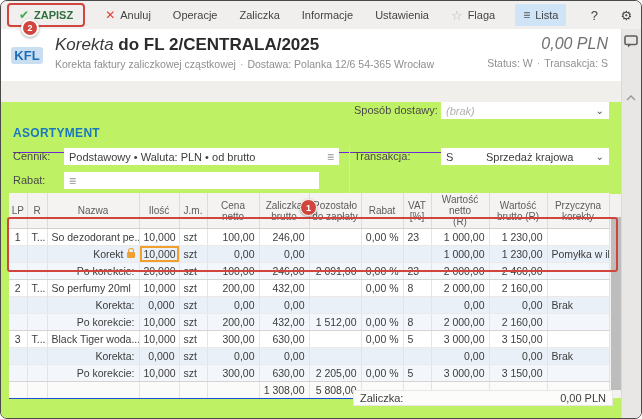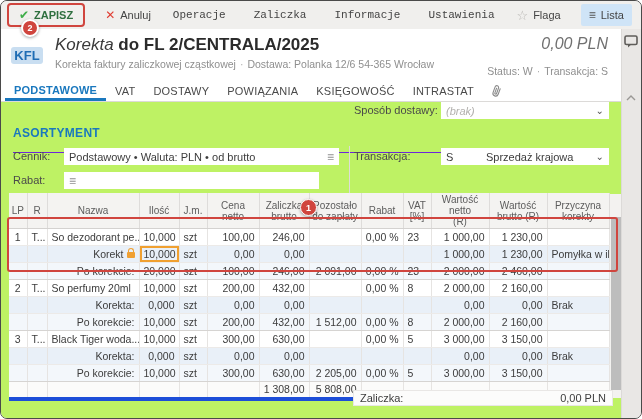--- a/index.html
+++ b/index.html
@@ -10,21 +10,21 @@
   .titlebar{position:absolute;top:0;left:0;right:0;height:28px;background:#f0efed;
     display:flex;align-items:center;gap:16px;padding-left:4px;font-size:11px;color:#444;}
   .tb-btn{display:flex;align-items:center;gap:5px;background:none;border:none;
     font:inherit;color:#444;cursor:pointer;padding:3px 4px;white-space:nowrap;}
   .ann-save{position:relative;border:2px solid #d0453e;border-radius:4px;padding:0 6px;margin-left:2px;}
   .ann-save .tb-btn{font-weight:bold;color:#2f6f3f;}
   .ic-check{color:#3fae49;font-weight:bold;font-size:12px;}
   .ic-x{color:#e03c31;font-weight:bold;font-size:12px;}
   .ic-star{color:#b9b7b4;font-size:13px;}
   .ic-menu{color:#555;font-size:12px;}
-  .tb-menus{display:flex;gap:24px;font-family:Liberation Mono, monospace;}
+  .tb-menus{display:flex;gap:18px;}
   .tb-menus .tb-btn{padding:3px 2px;}
   .lista{background:#cfe4f7;border-radius:2px;padding:4px 8px;}
   .tb-right{margin-left:auto;display:flex;gap:8px;padding-right:10px;color:#555;}
   .tb-right .tb-btn{font-size:13px;width:24px;justify-content:center;}
   .ann-badge{position:absolute;z-index:60;width:14px;height:14px;background:#d0453e;
     border:2px solid #fff;border-radius:50%;color:#fff;font-size:9px;font-weight:bold;
     display:flex;align-items:center;justify-content:center;box-shadow:0 1px 3px rgba(0,0,0,.35);}
   .badge2{left:12px;bottom:-12px;}
   
   .header{position:absolute;top:28px;left:0;right:19px;height:52px;background:#fff;}
@@ -32,21 +32,21 @@
     color:#1f6db4;font-weight:bold;font-size:13px;border-radius:3px;
     display:flex;align-items:center;justify-content:center;}
   .title-block{position:absolute;left:54px;top:6px;}
   .doc-title{font-size:17px;color:#2b2b2b;}
   .doc-title .t-prefix{font-style:italic;font-weight:normal;color:#3a3a3a;}
   .doc-title .t-number{font-weight:600;}
   .doc-subtitle{font-size:10.5px;color:#8f8f8f;margin-top:3px;}
   .doc-subtitle .sep{margin:0 4px;color:#b0b0b0;}
   .header-right{position:absolute;right:14px;top:6px;text-align:right;}
   .amount{font-size:16px;font-style:italic;color:#707070;}
-  .status-line{font-size:10.5px;color:#8f8f8f;margin-top:12px;}
+  .status-line{font-size:10.5px;color:#8f8f8f;margin-top:4px;}
   .status-line .sep{margin:0 4px;color:#b0b0b0;}
   
   .tabbar{position:absolute;top:80px;left:0;right:19px;height:20px;background:#fff;
     border-bottom:1px solid #dcdad8;display:flex;align-items:stretch;padding-left:4px;font-size:11px;}
   .tab{display:flex;align-items:center;padding:0 9px;color:#4a4a4a;cursor:pointer;letter-spacing:.2px;}
   .tab.active{color:#1a78be;font-weight:bold;border-bottom:3px solid #1a78be;}
   .tab-clip{display:flex;align-items:center;padding:0 8px;}
   
   .content{position:absolute;top:101px;left:0;right:19px;bottom:0;background:#bef264;}
   .frow-label{position:absolute;font-size:11px;color:#4a4a4a;}
@@ -64,21 +64,21 @@
   .grid-wrap{position:absolute;left:8px;top:91px;}
   table{table-layout:fixed;width:600px;border-collapse:collapse;font-size:10.5px;background:#fff;}
   th{height:24px;background:#f4f3f1;color:#5c5c5c;font-weight:normal;font-size:10px;
     border-right:1px solid #dedcda;border-bottom:1px solid #d4d2d0;
     white-space:pre-line;line-height:1.1;text-align:center;padding:1px 2px;vertical-align:middle;}
   td{height:17px;padding:0 4px;border-right:1px solid #e6e4e2;border-bottom:1px solid #eceae8;
     white-space:nowrap;overflow:hidden;color:#3c3c3c;box-sizing:border-box;}
   tr.row-main td{background:#fff;}
   tr.row-korekta td{background:#e9f0f8;}
   tr.row-pokorekcie td{background:#f3f7fb;border-bottom:1px solid #d6d4d2;}
-  tr.row-totals td{background:#fbfbfa;border-top:1px solid #c9c7c5;border-bottom:4px solid #1d4ed8;}
+  tr.row-totals td{background:#fbfbfa;border-top:1px solid #c9c7c5;border-bottom:1px solid #1d4ed8;}
   td.c0{text-align:center;} td.c1{text-align:left;} td.c2{text-align:left;}
   tr.row-korekta td.c2,tr.row-pokorekcie td.c2{text-align:right;}
   td.c3,td.c5,td.c6,td.c7,td.c8,td.c10,td.c11{text-align:right;}
   td.c4,td.c9,td.c12{text-align:left;margin-left:20px;}
   td.sel{box-shadow:inset 0 0 0 2px #f0a030;}
   .lock{display:inline-block;width:8px;height:6px;background:#f0a032;border-radius:1px;
     position:relative;margin-left:3px;vertical-align:baseline;}
   .lock:before{content:'';position:absolute;top:-4px;left:1px;width:4px;height:4px;
     border:1.5px solid #f0a032;border-bottom:none;border-radius:3px 3px 0 0;}
   
@@ -153,33 +153,20 @@
     <div class="header-right">
       <div class="amount">0,00 PLN</div>
       <div class="status-line">
         <span>Status:</span>
         <span>W</span><span class="sep">·</span><span>Transakcja:</span>
         <span>S</span>
       </div>
     </div>
   </div>
 
-  <div class="tabbar" id="tabbar">
-      <div class="tab active">PODSTAWOWE</div>
-      <div class="tab">VAT</div>
-      <div class="tab">DOSTAWY</div>
-      <div class="tab">POWIĄZANIA</div>
-      <div class="tab">KSIĘGOWOŚĆ</div>
-      <div class="tab">INTRASTAT</div>
-      <span class="tab-clip">
-        <svg width="11" height="14" viewBox="0 0 11 14" style="transform:rotate(20deg)">
-          <path d="M8.2 3.2v6.3a2.7 2.7 0 0 1-5.4 0V3.6a1.8 1.8 0 1 1 3.6 0v5.7a.9.9 0 0 1-1.8 0V4" fill="none" stroke="#8a8a8a" stroke-width="1.1"></path>
-        </svg>
-      </span>
-    </div>
 
   <div class="content">
 
     <span class="frow-label" style="left:353px;top:2px;">Sposób dostawy:</span>
     <div class="field" style="left:440px;top:0;width:168px;">
       <span class="muted grow">(brak)</span>
       <span class="chev">⌄</span>
     </div>
 
     <div class="section-head">ASORTYMENT</div>

